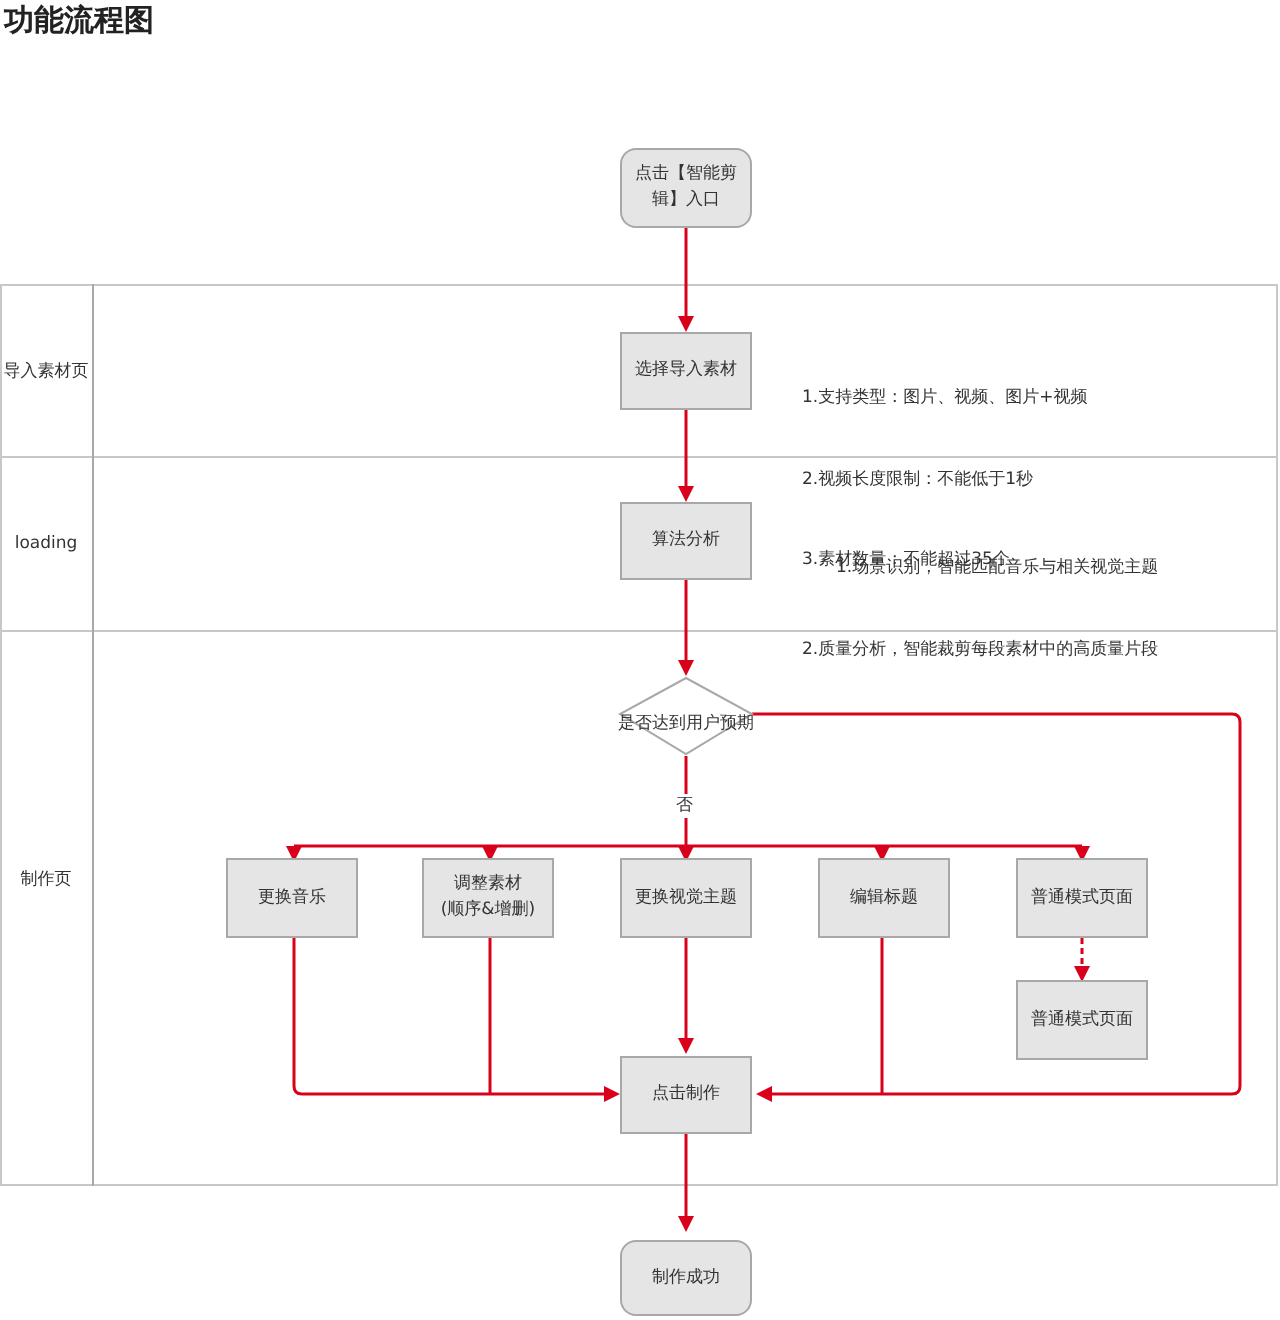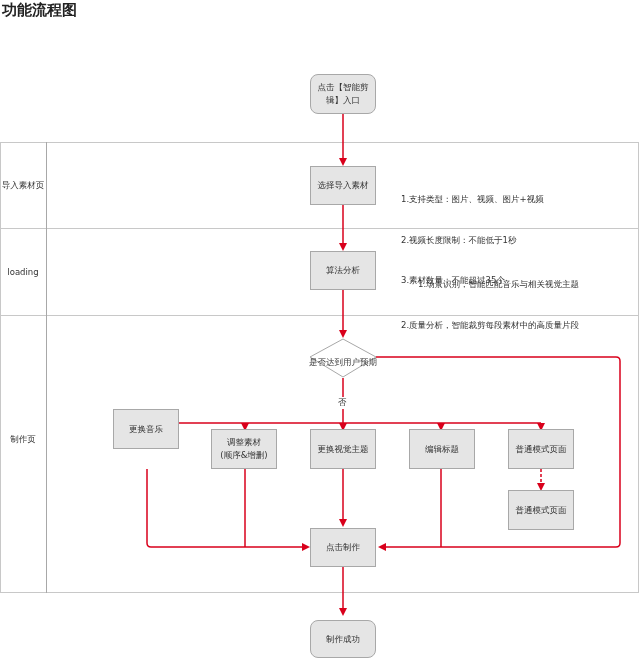--- a/index.html
+++ b/index.html
@@ -69,21 +69,21 @@
 </div>
 <div class="node" style="left:310px;top:251px;width:66px;height:39px;">算法分析</div>
 <div class="note" style="left:401px;top:251px;text-align:right;">
   <div>1.场景识别，智能匹配音乐与相关视觉主题</div>
   <div>2.质量分析，智能裁剪每段素材中的高质量片段</div>
 </div>
 
 <div class="decision-text" style="left:308px;top:344px;width:70px;margin-top:12px;">是否达到用户预期</div>
 <div class="label-no" style="left:338px;top:397px;background:#fff;">否</div>
 
-<div class="node" style="left:113px;top:409px;width:66px;height:40px;">更换音乐</div>
+<div class="node" style="left:113px;top:429px;width:66px;height:40px;">更换音乐</div>
 <div class="node" style="left:211px;top:429px;width:66px;height:40px;white-space:pre;">调整素材
 (顺序&amp;增删)</div>
 <div class="node" style="left:310px;top:429px;width:66px;height:40px;">更换视觉主题</div>
 <div class="node" style="left:409px;top:429px;width:66px;height:40px;">编辑标题</div>
 <div class="node" style="left:508px;top:429px;width:66px;height:40px;">普通模式页面</div>
 <div class="node" style="left:508px;top:490px;width:66px;height:40px;">普通模式页面</div>
 
 <div class="node" style="left:310px;top:528px;width:66px;height:39px;">点击制作</div>
 <div class="node rounded" style="left:310px;top:620px;width:66px;height:38px;">制作成功</div>
 

